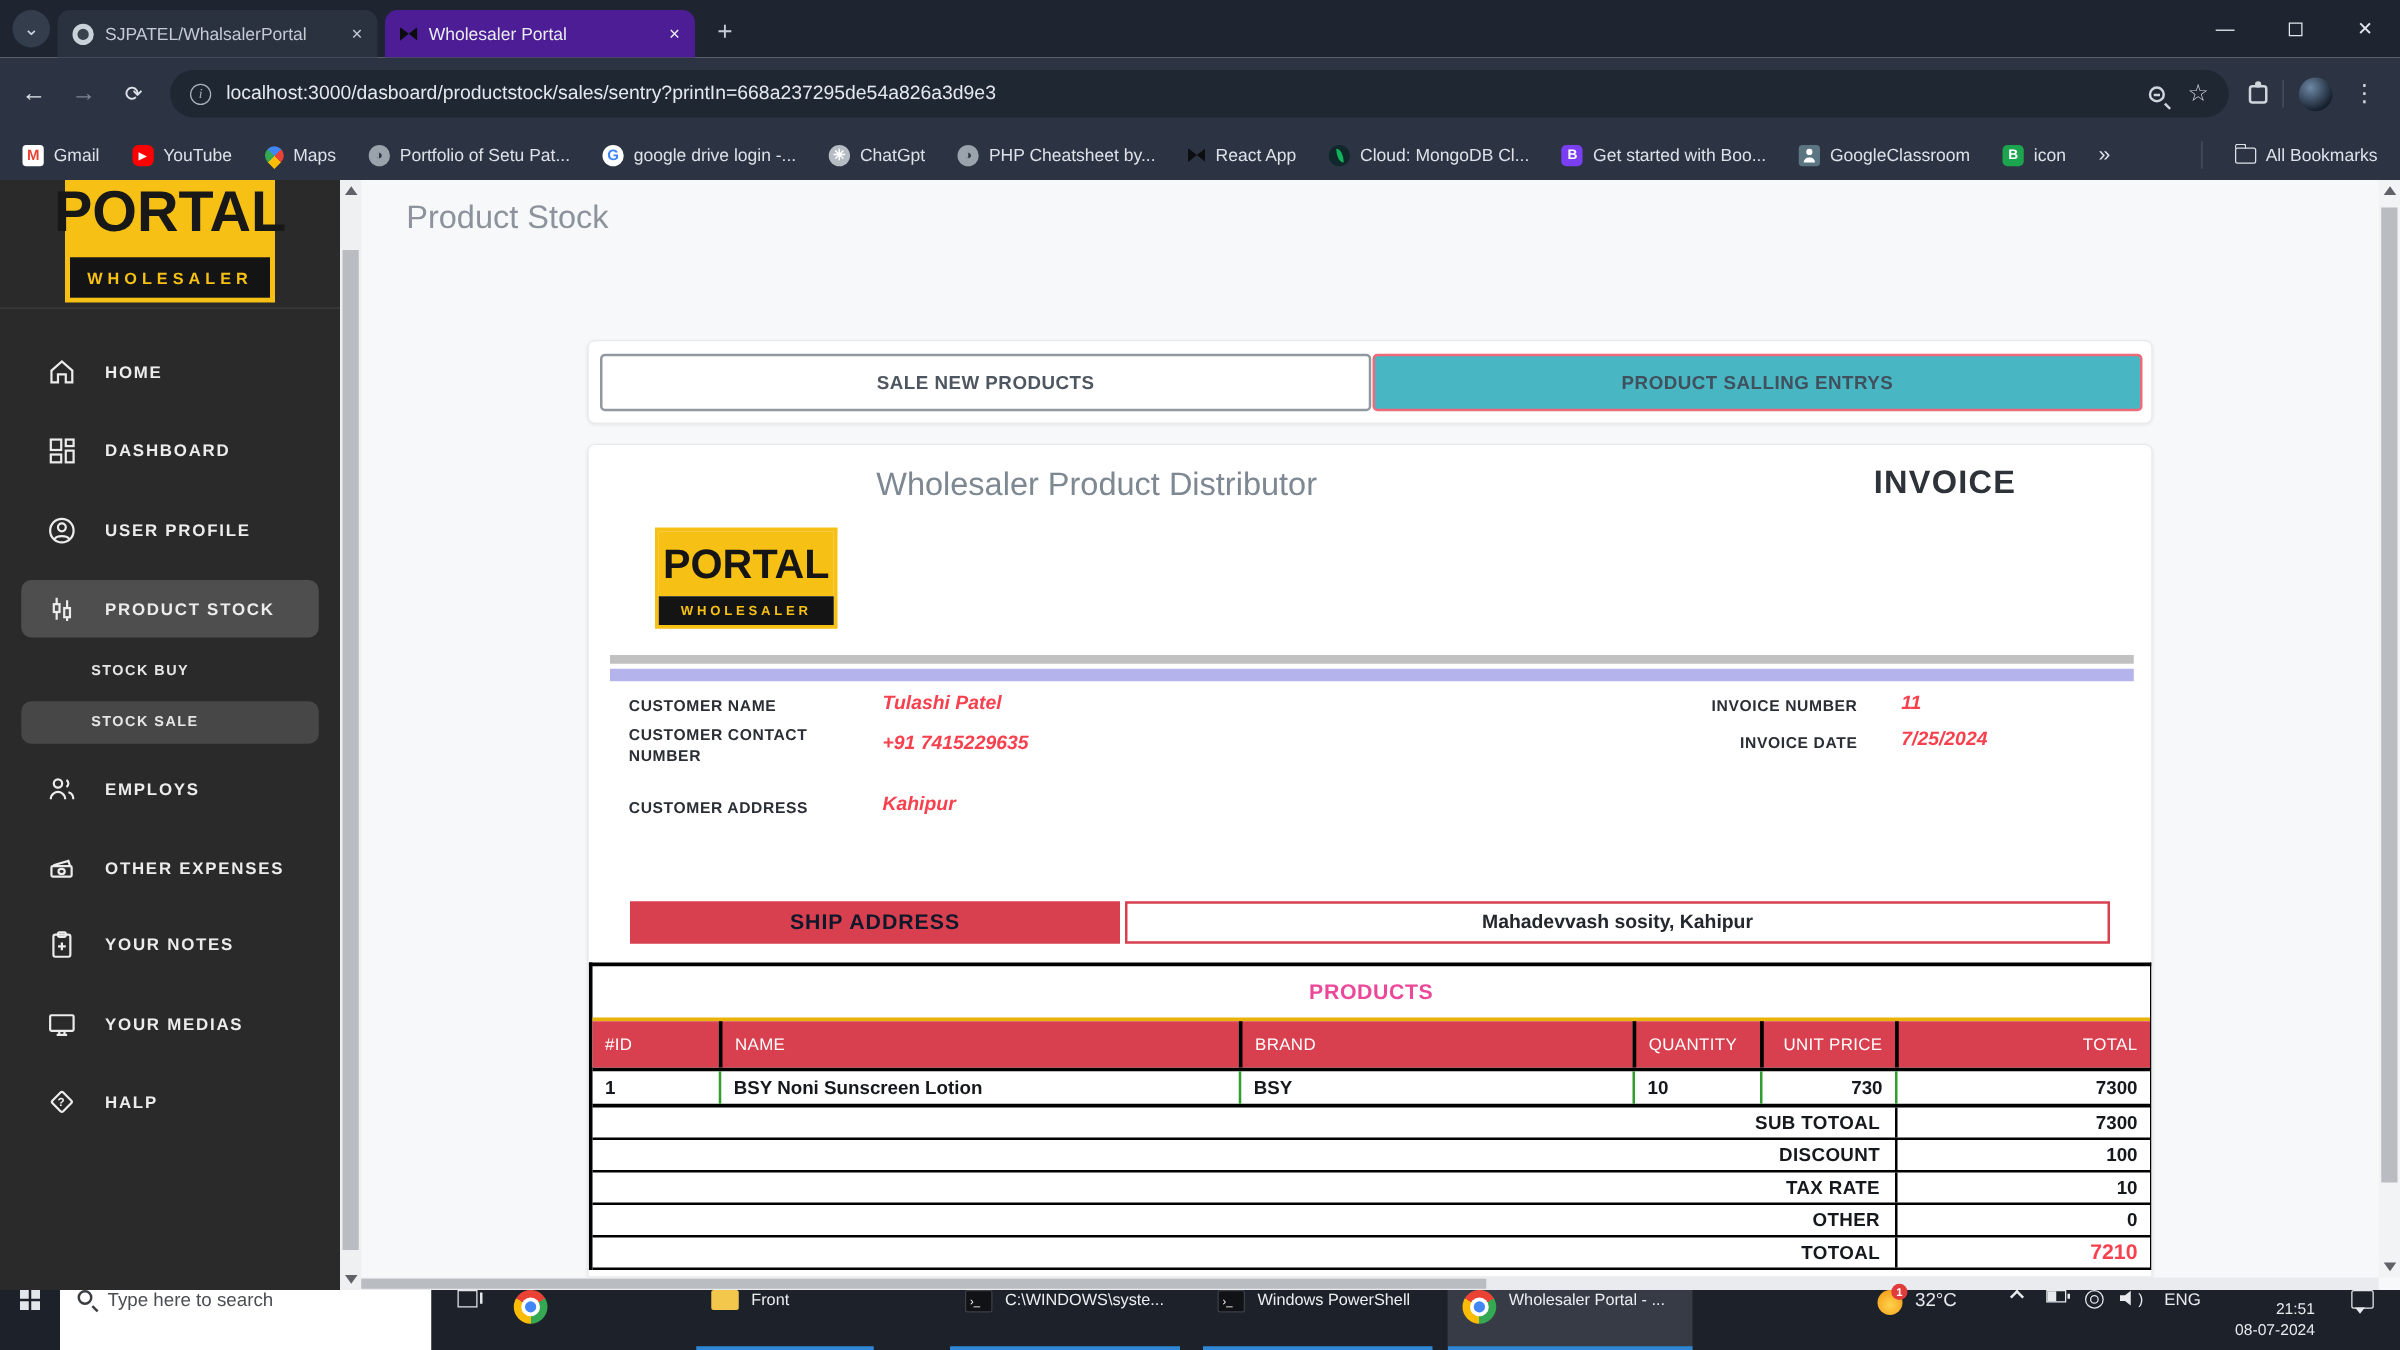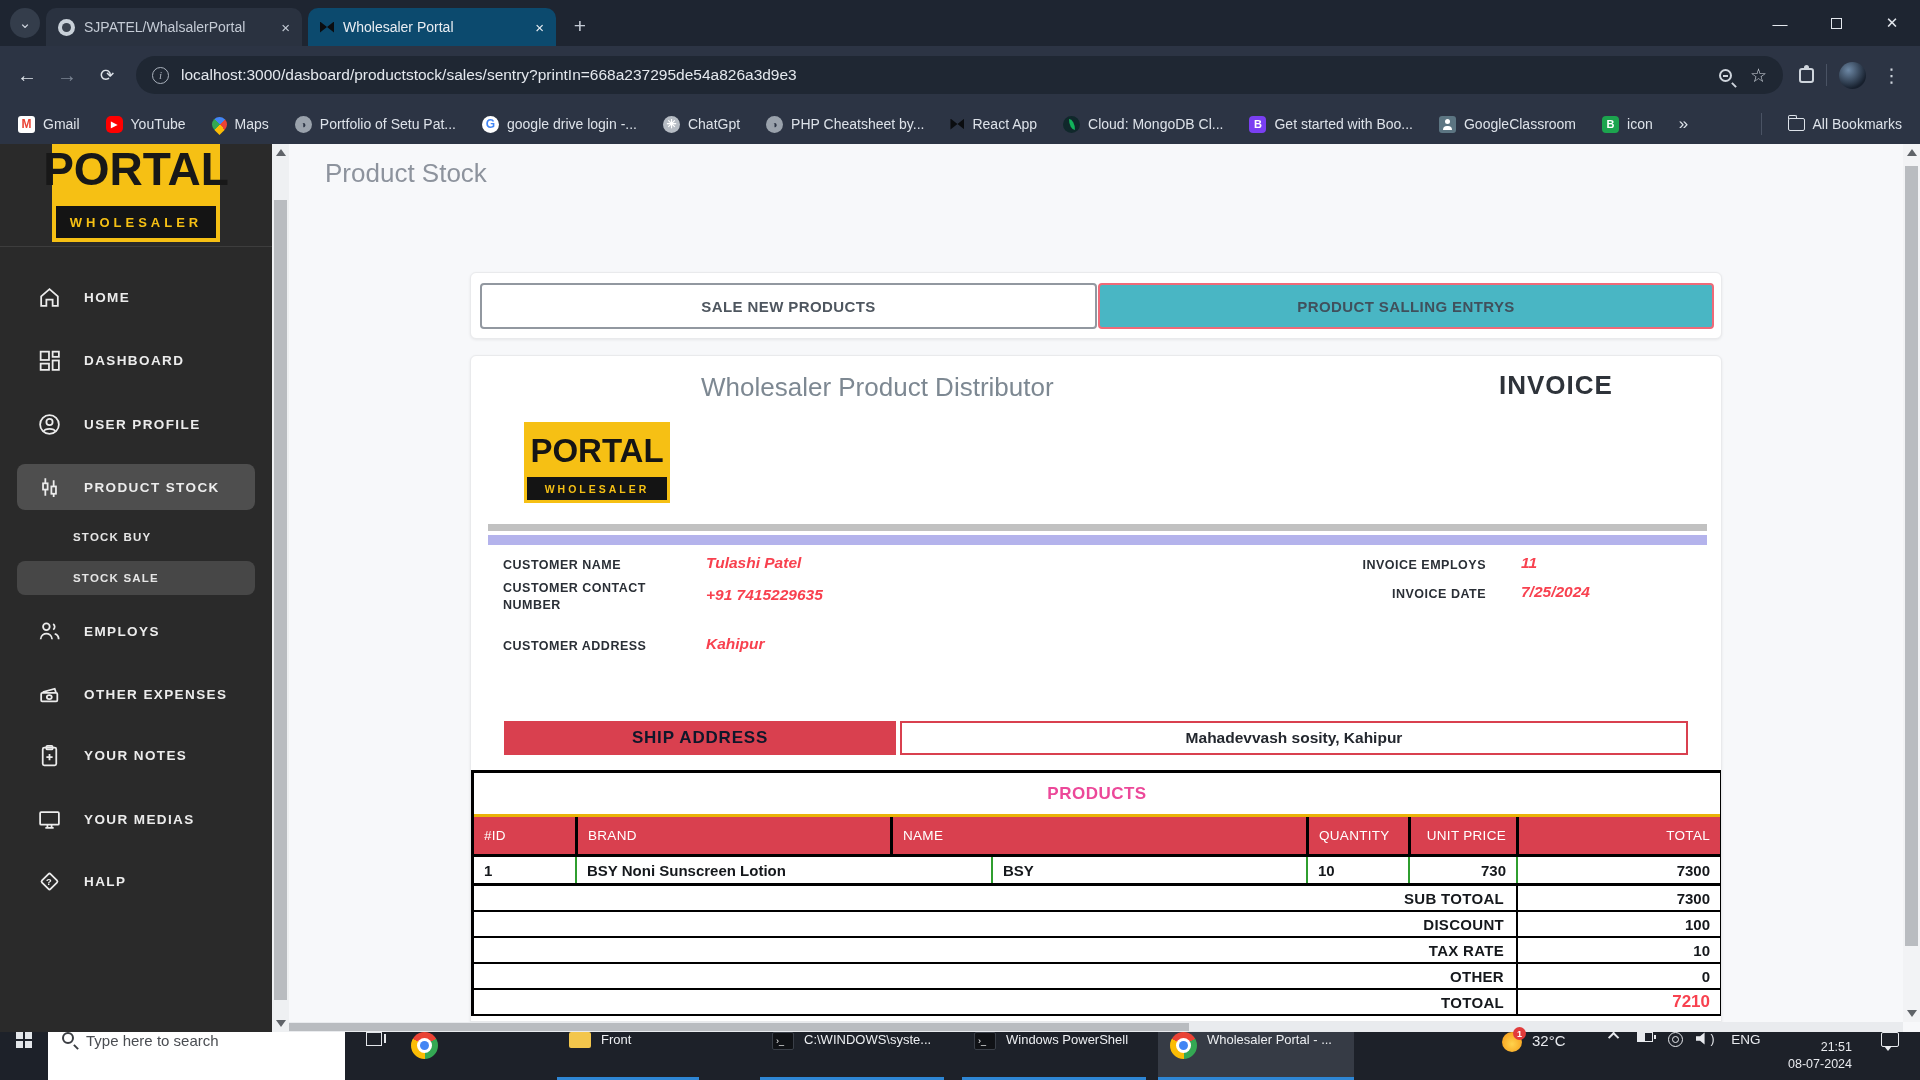--- a/index.html
+++ b/index.html
@@ -7,21 +7,21 @@
           font-family:"Liberation Sans",sans-serif;}
   .screen *{box-sizing:border-box;}
 
   
   .tabstrip{position:absolute;top:0;left:0;right:0;height:46px;background:#1e2531;}
   .tab-search-btn{position:absolute;left:10px;top:8px;width:30px;height:30px;border-radius:50%;
       background:#343d4b;color:#cdd3dc;display:flex;align-items:center;justify-content:center;font-size:15px;}
   .tab{position:absolute;top:8px;height:38px;display:flex;align-items:center;gap:9px;padding:0 12px;
       border-radius:10px 10px 0 0;font-size:14px;}
   .tab.t0{left:46px;width:256px;background:#2a3240;color:#c4cbd5;}
-  .tab.t1{left:308px;width:248px;background:#0c4a6e;color:#e9edf2;}
+  .tab.t1{left:308px;width:248px;background:#4c1d95;color:#e9edf2;}
   .tab .close{margin-left:auto;font-size:15px;color:inherit;}
   .fav-github{width:17px;height:17px;border-radius:50%;background:#c9d1d9;position:relative;flex:0 0 auto;}
   .fav-github::after{content:'';position:absolute;inset:4px;border-radius:50%;background:#39414d;}
   .bowtie{width:14px;height:11px;background:#0b0d10;flex:0 0 auto;
       clip-path:polygon(0 0,0 100%,50% 50%,100% 100%,100% 0,50% 50%);}
   .newtab{position:absolute;left:566px;top:12px;width:28px;height:28px;color:#c4cbd5;
       display:flex;align-items:center;justify-content:center;font-size:21px;}
   .win-controls{position:absolute;right:0;top:0;height:46px;display:flex;}
   .win-btn{width:56px;height:46px;display:flex;align-items:center;justify-content:center;color:#e4e8ee;font-size:15px;}
   .restore{width:11px;height:11px;border:1.6px solid #e4e8ee;position:relative;}
@@ -417,34 +417,34 @@
         <div class="bar-gray"></div>
         <div class="bar-lav"></div>
 
         <div class="f-label" style="left:32px;top:201px">CUSTOMER NAME</div>
         <div class="f-value" style="left:235px;top:198px">Tulashi Patel</div>
         <div class="f-label" style="left:32px;top:224px;width:178px">CUSTOMER CONTACT NUMBER</div>
         <div class="f-value" style="left:235px;top:230px">+91 7415229635</div>
         <div class="f-label" style="left:32px;top:282px">CUSTOMER ADDRESS</div>
         <div class="f-value" style="left:235px;top:279px">Kahipur</div>
 
-        <div class="f-label meta-label" style="left:845px;top:201px">INVOICE EMPLOYS</div>
+        <div class="f-label meta-label" style="left:845px;top:201px">INVOICE NUMBER</div>
         <div class="f-value" style="left:1050px;top:198px">11</div>
         <div class="f-label meta-label" style="left:845px;top:230px">INVOICE DATE</div>
         <div class="f-value" style="left:1050px;top:227px">7/25/2024</div>
 
         <div class="ship-label">SHIP ADDRESS</div>
         <div class="ship-value">Mahadevvash sosity, Kahipur</div>
 
         <div class="ptable">
           <div class="pt-title">PRODUCTS</div>
           <div class="pt-head">
             <div class="c w-id">#ID</div>
+            <div class="c w-name">NAME</div>
             <div class="c w-brand">BRAND</div>
-            <div class="c w-name">NAME</div>
             <div class="c w-qty">QUANTITY</div>
             <div class="c w-unit">UNIT PRICE</div>
             <div class="c w-total">TOTAL</div>
           </div>
           <div class="pt-row">
             <div class="c w-id">1</div>
             <div class="c w-name">BSY Noni Sunscreen Lotion</div>
             <div class="c w-brand">BSY</div>
             <div class="c w-qty">10</div>
             <div class="c w-unit">730</div>

